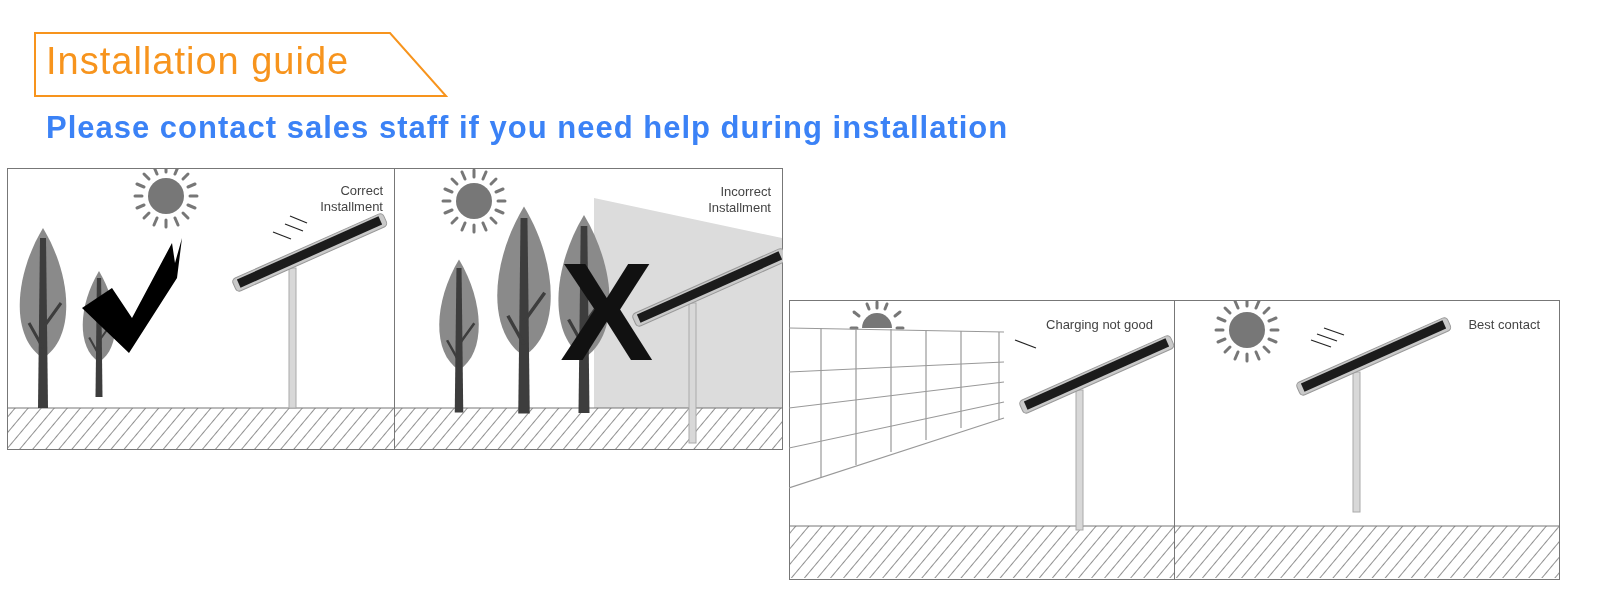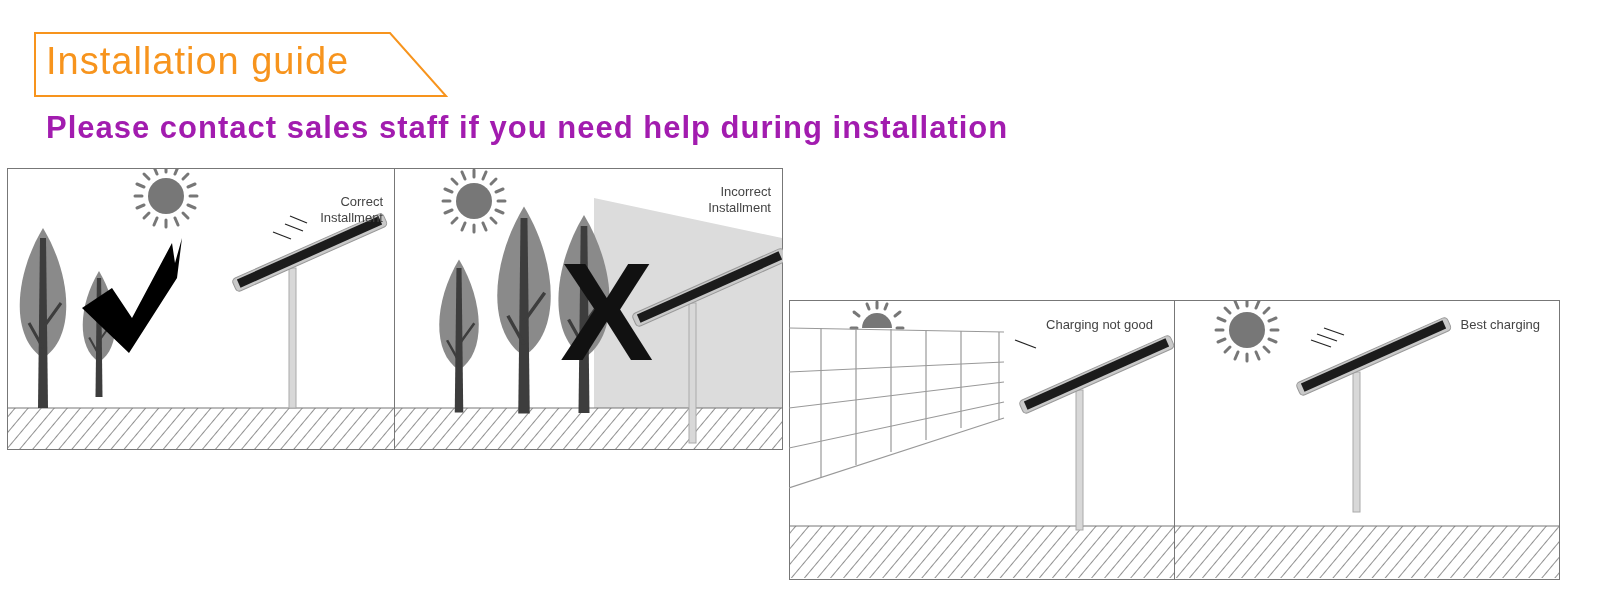--- a/index.html
+++ b/index.html
@@ -1,20 +1,20 @@
 <!DOCTYPE html>
 <html><head>
 <meta charset="utf-8">
 <style>
   html,body{margin:0;padding:0;background:#fff;}
   body{width:1600px;height:600px;position:relative;overflow:hidden;font-family:"Liberation Sans",sans-serif;}
   .title-box{position:absolute;left:34px;top:32px;width:414px;height:66px;}
   .title-box svg{position:absolute;left:0;top:0;}
   .title-text{position:absolute;left:12px;top:8px;font-size:38px;font-weight:normal;color:#f7941d;letter-spacing:1px;white-space:nowrap;}
-  .subtitle{position:absolute;left:46px;top:110px;font-size:31px;font-weight:bold;color:#a21caf;letter-spacing:1px;white-space:nowrap;}
+  .subtitle{position:absolute;left:46px;top:110px;font-size:31px;font-weight:bold;color:#3b82f6;letter-spacing:1px;white-space:nowrap;}
   .panel{position:absolute;background:#fff;}
   .panel svg{position:absolute;left:0;top:0;}
   .lbl{position:absolute;font-size:13px;color:#444;text-align:right;line-height:16px;white-space:nowrap;}
 </style>
 </head>
 <body>
 
 <svg width="0" height="0" style="position:absolute">
   <defs>
     <pattern id="hatch" width="10" height="10" patternUnits="userSpaceOnUse" patternTransform="rotate(40)">
@@ -77,21 +77,21 @@
     <path d="M75,140 L105,120 L125,150 L165,75 L168,95 L175,70 L170,110 L122,185 Z" fill="#000"></path>
     <g stroke="#222" stroke-width="1.2">
       <line x1="283" y1="48" x2="300" y2="55"></line>
         <line x1="278" y1="56" x2="296" y2="63"></line>
         <line x1="266" y1="64" x2="284" y2="71"></line>
     </g>
     <g transform="translate(285,100)">
         <use href="#lamp"></use>
       </g>
   </svg>
-  <div class="lbl" style="right:12px;top:26px;text-align:right;">
+  <div class="lbl" style="right:12px;top:15px;text-align:right;">
     <div>Correct</div>
     <div>Installment</div>
   </div>
 </div>
 
 <div class="panel" style="left:394px;top:168px;width:389px;height:282px;">
   <svg width="389" height="282">
     <rect x="0.5" y="0.5" width="388" height="281" fill="#fff" stroke="#777"></rect>
     <polygon points="200,30 388,70 388,240 200,240" fill="#dcdcdc"></polygon>
     <rect x="1" y="240" width="387" height="41" fill="url(#hatch)"></rect>
@@ -163,14 +163,14 @@
     <use href="#sunrays" x="73" y="30"></use>
     <g stroke="#222" stroke-width="1.2">
       <line x1="150" y1="28" x2="170" y2="35"></line>
         <line x1="143" y1="34" x2="163" y2="41"></line>
         <line x1="137" y1="40" x2="157" y2="47"></line>
     </g>
     <g transform="translate(182,72)">
         <use href="#lamp"></use>
       </g>
   </svg>
-  <div class="lbl" style="right:20px;top:17px;">Best charging</div>
+  <div class="lbl" style="right:20px;top:17px;">Best contact</div>
 </div>
 
 </body></html>

